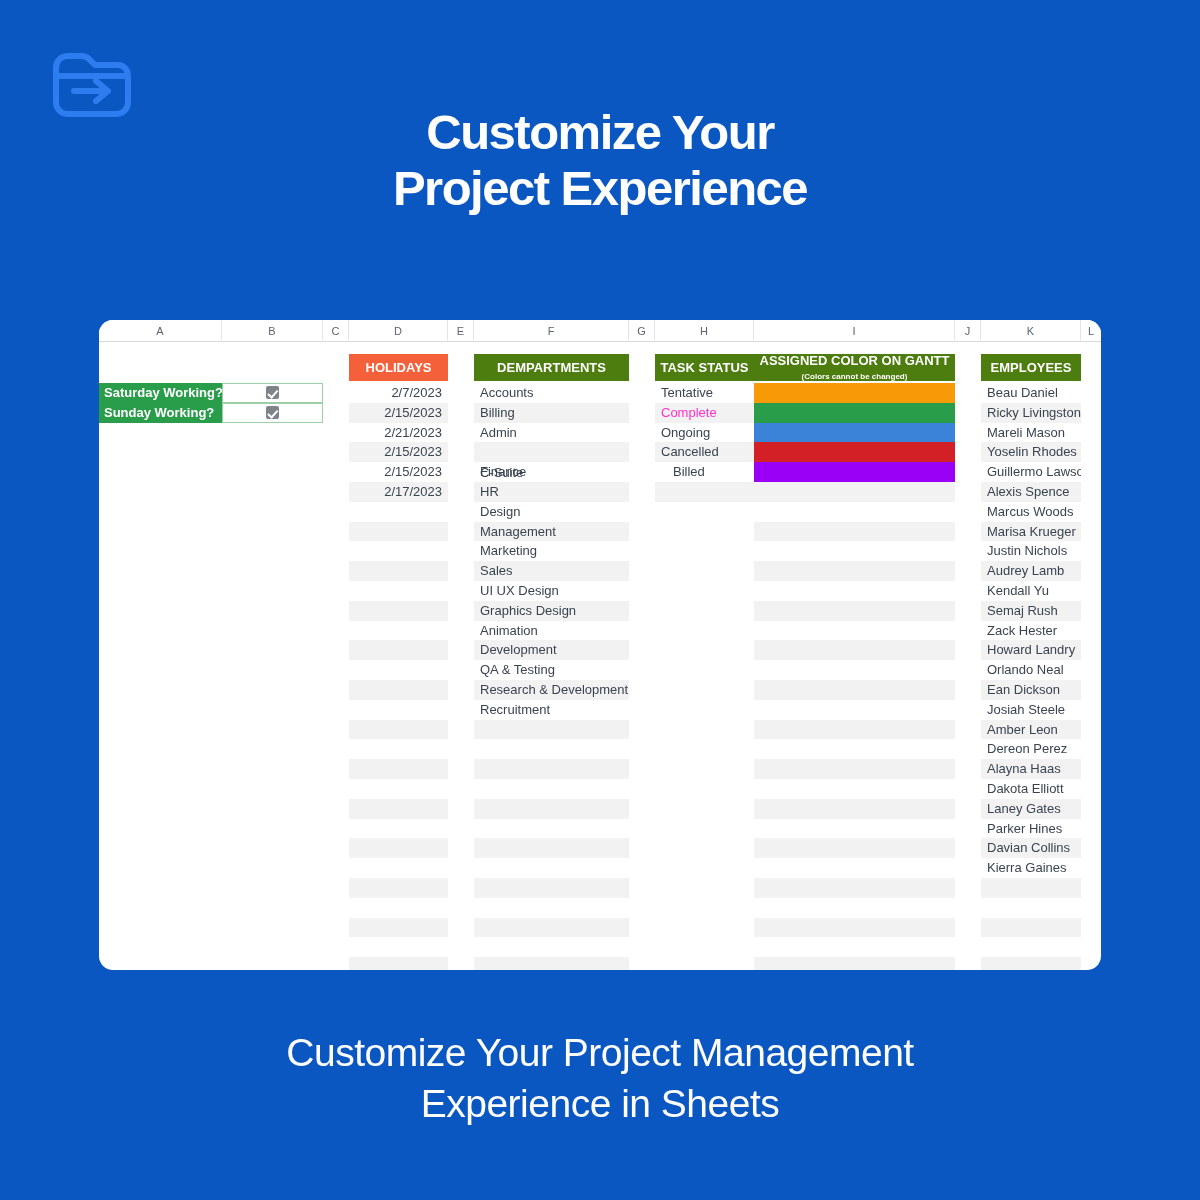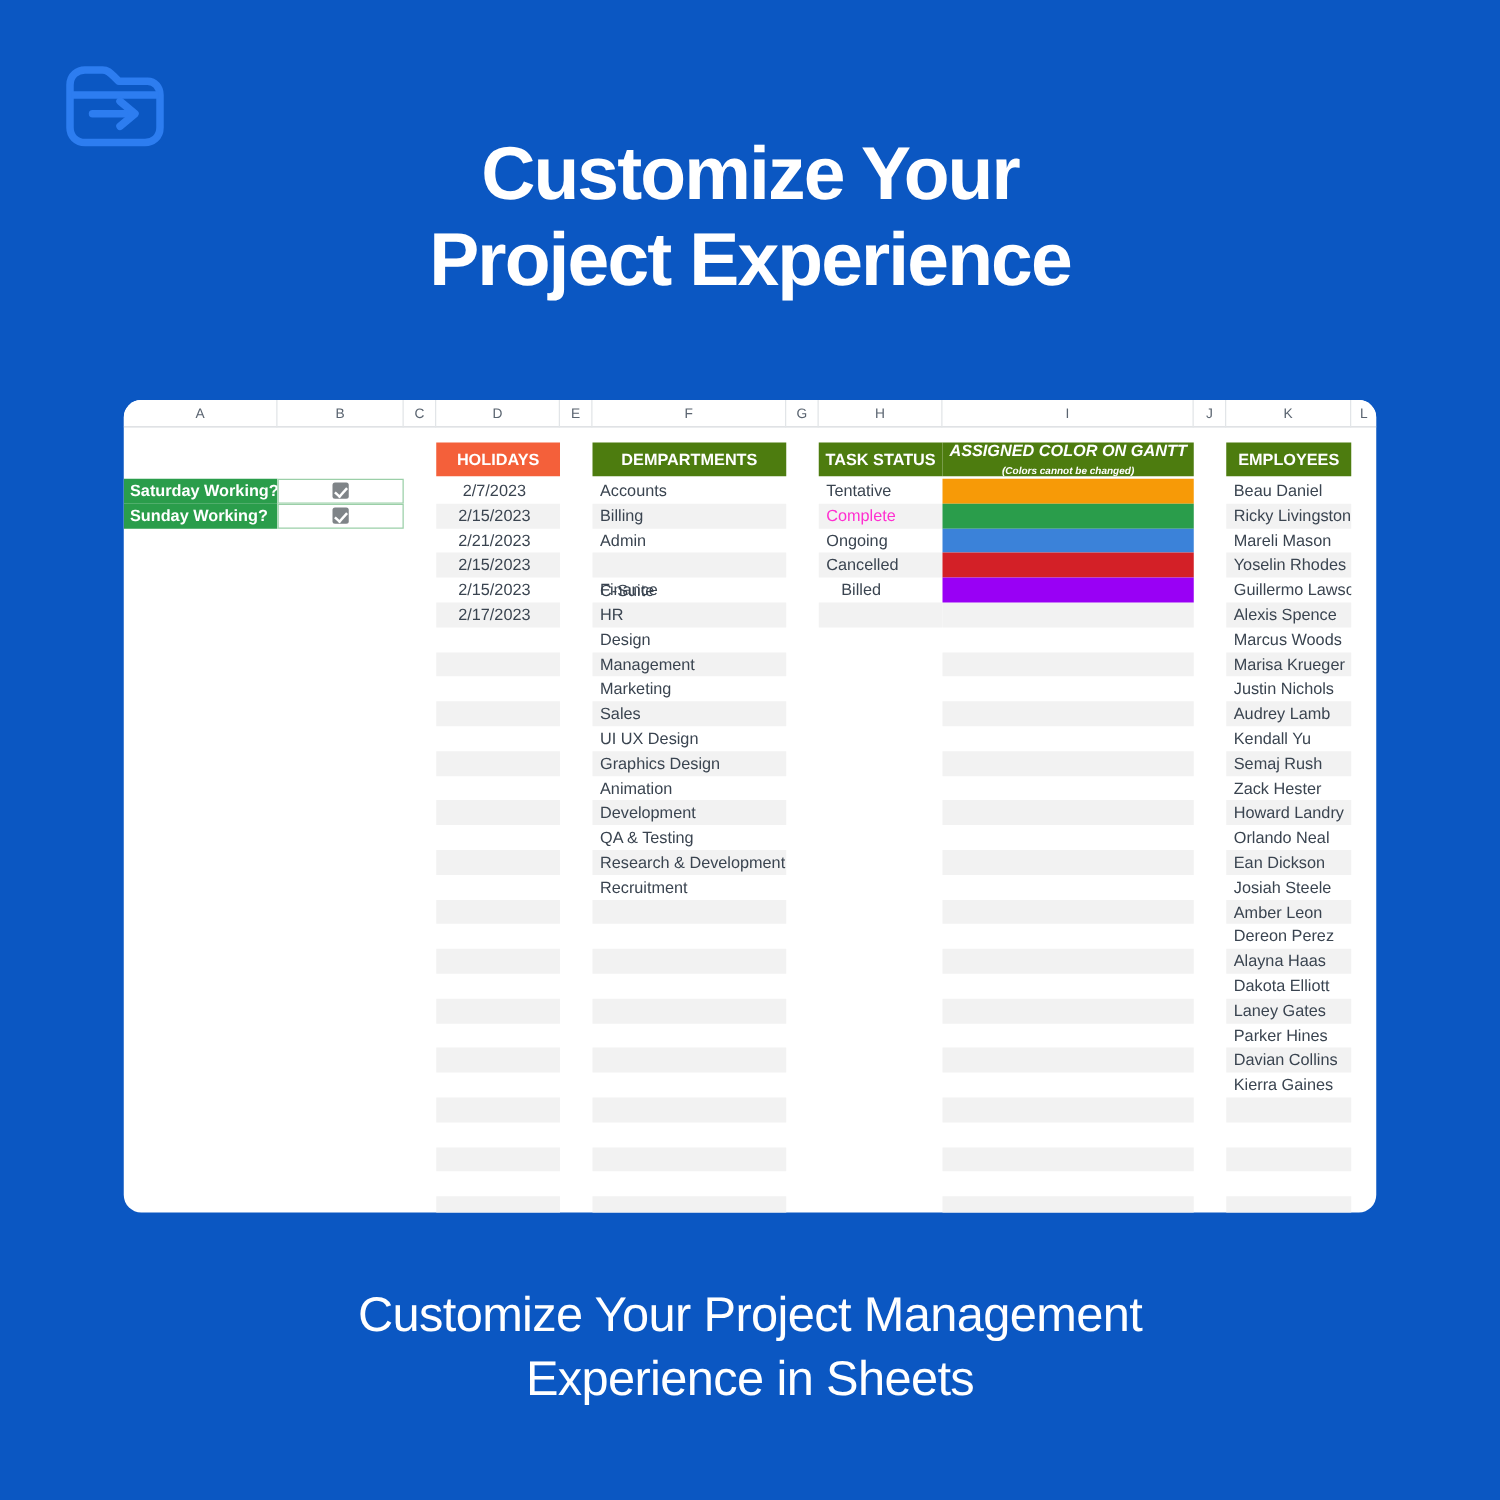--- a/index.html
+++ b/index.html
@@ -11,21 +11,21 @@
   }
   #root { position: relative; width: 1200px; height: 1200px; background: #0B57C2; }
 
   
   .logo { position: absolute; left: 48px; top: 44px; width: 88px; height: 80px; }
 
   
   .headline {
     position: absolute; left: 0; top: 104px; width: 1200px;
     text-align: center; color: #ffffff;
-    font-size: 60px; font-weight: bold; line-height: 1.15;
+    font-size: 49px; font-weight: bold; line-height: 1.15;
     letter-spacing: -1.5px;
   }
   .headline .l2 { display: block; }
 
   
   .caption {
     position: absolute; left: 0; top: 1028px; width: 1200px;
     text-align: center; color: #ffffff;
     font-size: 39px; font-weight: normal; line-height: 1.3;
     letter-spacing: -0.5px;
@@ -63,21 +63,21 @@
   .cell {
     position: absolute;
     font-size: 13px;
     color: #3a4450;
     line-height: 19.8px;
     height: 19.8px;
     white-space: nowrap;
     overflow: hidden;
   }
   .cell.left { padding-left: 6px; text-align: left; }
-  .cell.right { padding-right: 6px; text-align: center; }
+  .cell.right { padding-right: 6px; text-align: right; }
 
   
   .hdr {
     position: absolute; height: 27px;
     color: #ffffff; font-weight: bold; font-size: 13px;
     display: flex; align-items: center; justify-content: center;
     text-align: center; line-height: 1.05;
   }
   .hdr.orange { background: #F4603A; }
   .hdr.green  { background: #4d7c0f; }
@@ -203,21 +203,21 @@
           <div class="band" style="left: 882px; width: 100px; top: 496.4px; height: 19.8px;"></div>
           <div class="band" style="left: 882px; width: 100px; top: 536px; height: 19.8px;"></div>
           <div class="band" style="left: 882px; width: 100px; top: 575.6px; height: 19.8px;"></div>
           <div class="band" style="left: 882px; width: 100px; top: 615.2px; height: 19.8px;"></div>
           <div class="band" style="left: 556px; width: 99px; top: 60.8px; height: 19.8px;"></div>
           <div class="band" style="left: 556px; width: 99px; top: 100.4px; height: 19.8px;"></div>
           <div class="band" style="left: 556px; width: 99px; top: 140px; height: 19.8px;"></div>
           <div class="hdr orange" style="left: 250px; width: 99px; top: 12px;">HOLIDAYS</div>
           <div class="hdr green" style="left: 375px; width: 155px; top: 12px;">DEMPARTMENTS</div>
           <div class="hdr green" style="left: 556px; width: 99px; top: 12px;">TASK STATUS</div>
-          <div class="hdr green" style="left: 655px; width: 201px; top: 12px; font-style: italic;">
+          <div class="hdr green" style="left: 655px; width: 201px; top: 12px;">
             <div><span>ASSIGNED COLOR ON GANTT </span><span class="small">(Colors cannot be changed)</span></div>
           </div>
           <div class="hdr green" style="left: 882px; width: 100px; top: 12px;">EMPLOYEES</div>
           <div class="glabel" style="left: 0px; width: 123px; top: 41px;">Saturday Working?</div>
           <div class="cbcell" style="left: 123px; width: 101px; top: 41px; height: 19.8px;">
             <div class="cbox"></div>
           </div>
           <div class="glabel" style="left: 0px; width: 123px; top: 60.8px;">Sunday Working?</div>
           <div class="cbcell" style="left: 123px; width: 101px; top: 60.8px; height: 19.8px;">
             <div class="cbox"></div>

